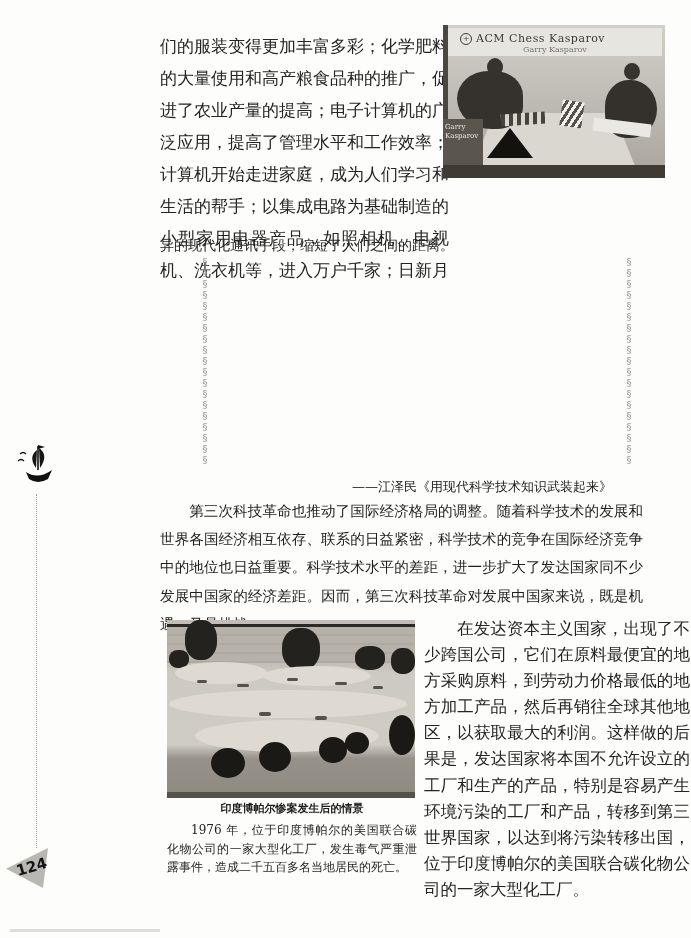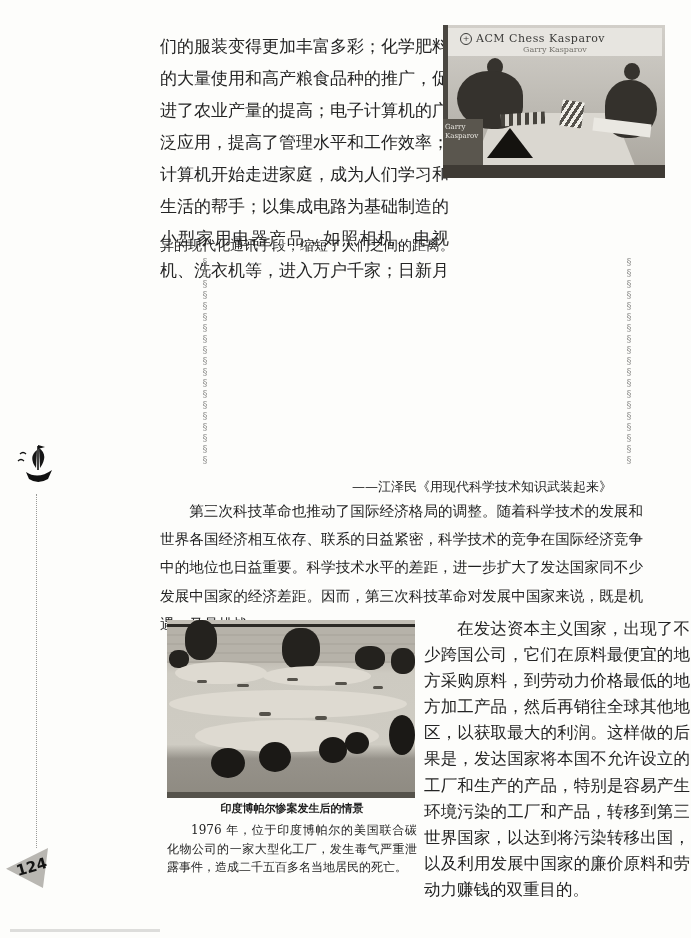--- a/index.html
+++ b/index.html
@@ -165,21 +165,21 @@
     <div class="blob bodyblob" style="left:44px;top:128px;width:34px;height:30px;"></div>
     <div class="blob bodyblob" style="left:92px;top:122px;width:32px;height:30px;"></div>
     <div class="blob bodyblob" style="left:152px;top:117px;width:28px;height:26px;"></div>
     <div class="blob bodyblob" style="left:178px;top:112px;width:24px;height:22px;"></div>
     <div class="blob bodyblob" style="left:222px;top:95px;width:26px;height:40px;"></div>
     <div class="bp-bottom"></div>
   </div>
   <div class="bhopal-title">印度博帕尔惨案发生后的情景</div>
   <div class="para bhopal-caption">1976 年，位于印度博帕尔的美国联合碳化物公司的一家大型化工厂，发生毒气严重泄露事件，造成二千五百多名当地居民的死亡。</div>
 
-  <div class="para side-para">在发达资本主义国家，出现了不少跨国公司，它们在原料最便宜的地方采购原料，到劳动力价格最低的地方加工产品，然后再销往全球其他地区，以获取最大的利润。这样做的后果是，发达国家将本国不允许设立的工厂和生产的产品，特别是容易产生环境污染的工厂和产品，转移到第三世界国家，以达到将污染转移出国，以及利用发展中国家的廉价原料和劳动力赚钱的双重目的。</div>
+  <div class="para side-para">在发达资本主义国家，出现了不少跨国公司，它们在原料最便宜的地方采购原料，到劳动力价格最低的地方加工产品，然后再销往全球其他地区，以获取最大的利润。这样做的后果是，发达国家将本国不允许设立的工厂和生产的产品，特别是容易产生环境污染的工厂和产品，转移到第三世界国家，以达到将污染转移出国，位于印度博帕尔的美国联合碳化物公司的一家大型化工厂。</div>
 
   <svg class="ornament" viewBox="0 0 44 52">
     <path d="M10 32 Q22 40 36 30 L32 39 Q22 45 13 39 Z" fill="#111"></path>
     <path d="M22 6 L22 30" stroke="#111" stroke-width="1.6" fill="none"></path>
     <path d="M23 8 Q33 15 24 28 Z" fill="#161616"></path>
     <path d="M21 10 Q12 17 20 28 Z" fill="#161616"></path>
     <path d="M22 5 L29 7 L22 9 Z" fill="#111"></path>
     <path d="M4 14 q3 -3 6 0 M2 21 q3 -3 6 0" stroke="#111" stroke-width="1.2" fill="none"></path>
   </svg>
   <div class="rule-dotted"></div>

